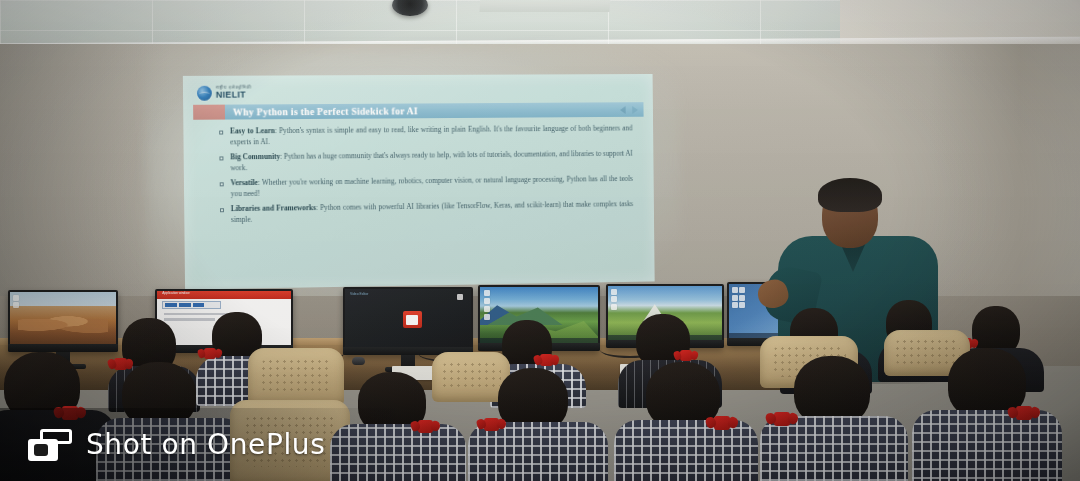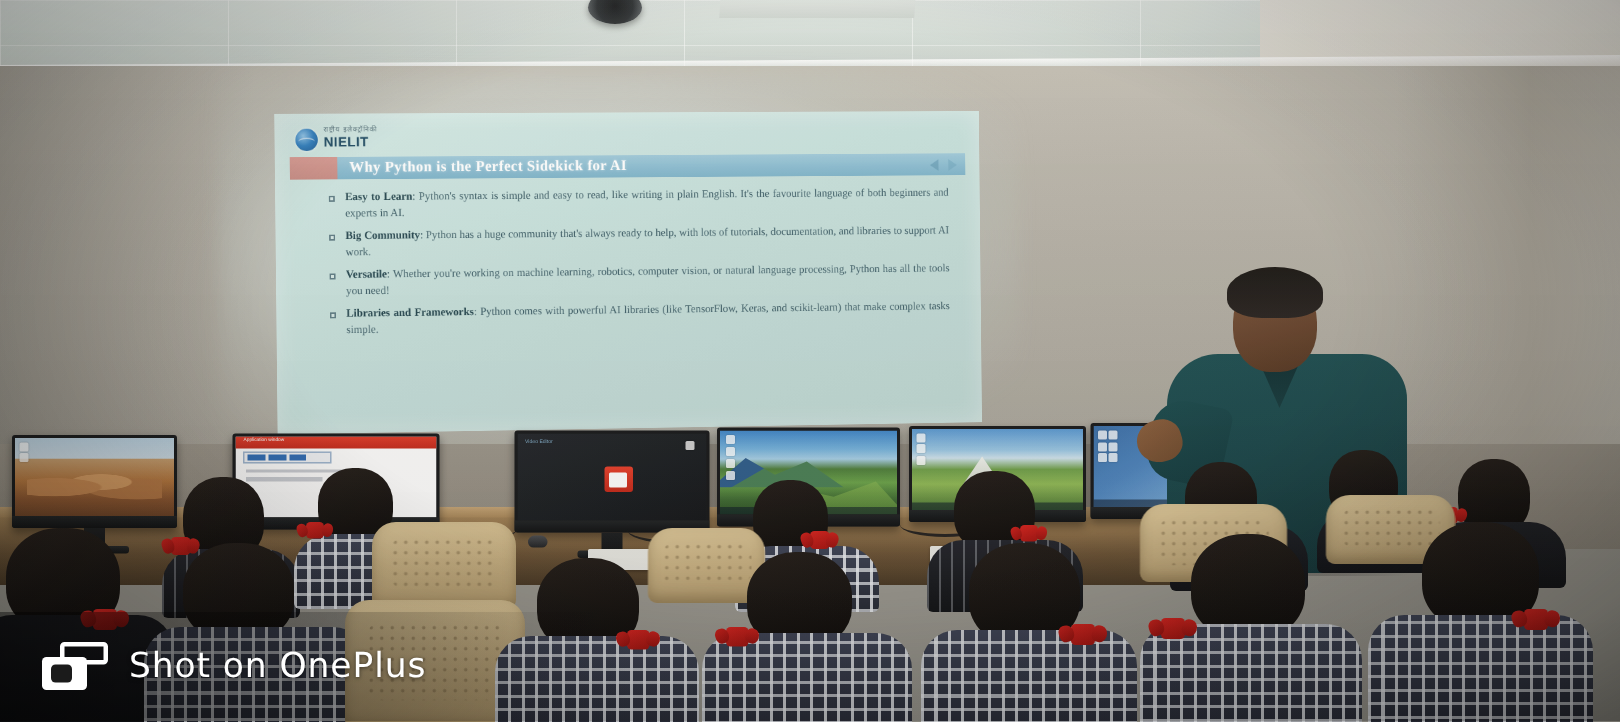--- a/index.html
+++ b/index.html
@@ -373,21 +373,21 @@
   }
   .op-b {
     left: 0; top: 10px; width: 30px; height: 22px;
     background: #ffffff;
   }
   .op-c {
     left: 6px; top: 15px; width: 14px; height: 12px;
     background: #1b1b1b;
   }
   .wm-text {
-    color: #ffffff; font-size: 23px; letter-spacing: .6px;
+    color: #ffffff; font-size: 28px; letter-spacing: .6px;
     font-family: "DejaVu Sans", sans-serif; font-weight: 400;
     text-shadow: 0 1px 3px rgba(0,0,0,.55);
   }
   .wm-dim {
     position: absolute; left: 0; top: 408px; width: 420px; height: 73px;
     background: linear-gradient(90deg, rgba(0,0,0,.42), rgba(0,0,0,0));
     z-index: 35;
   }
 </style>
 </head>

